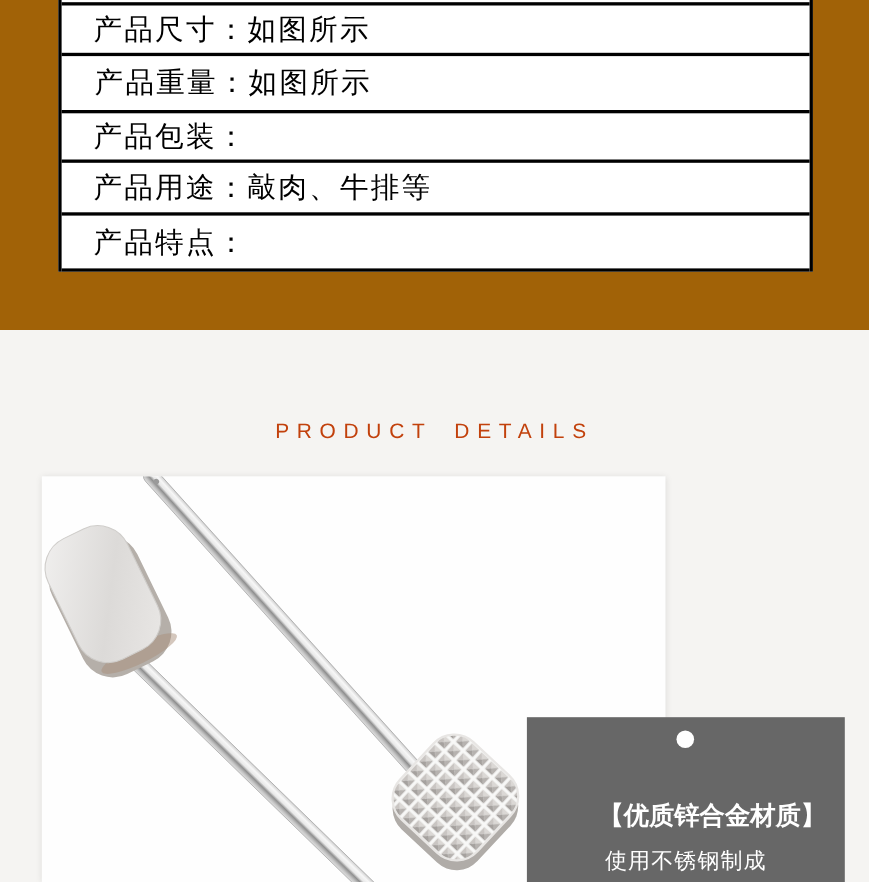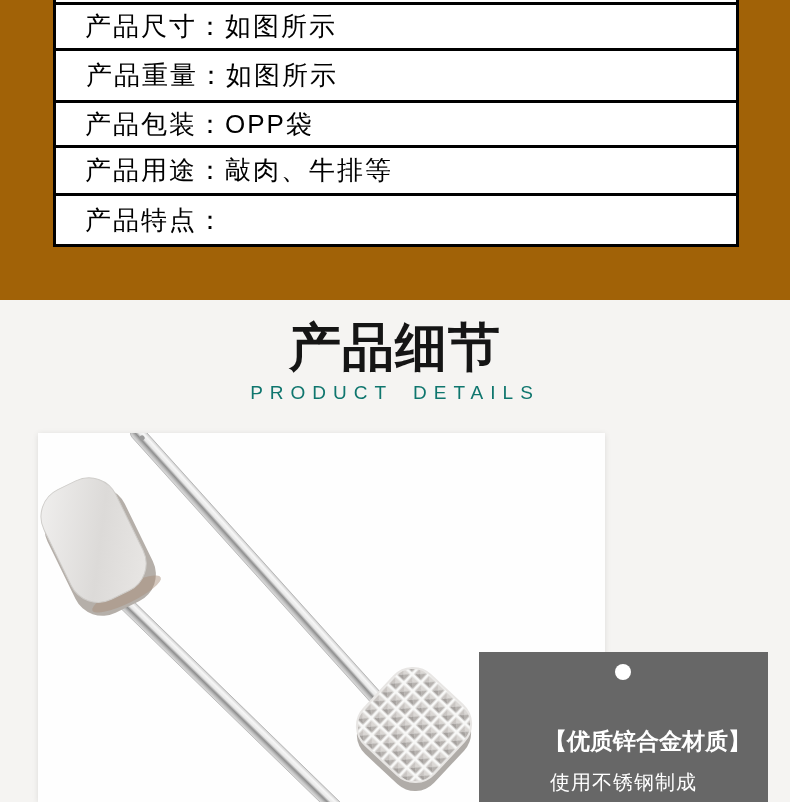--- a/index.html
+++ b/index.html
@@ -19,21 +19,21 @@
   .spec-row:nth-child(3){ height:52px;padding-left:30px; }
   .spec-row:nth-child(4){ height:45px; }
   .spec-row:nth-child(5){ height:48px; }
   .spec-row:nth-child(6){ height:51px; }
 
   
   .details-section { position:absolute; left:0; top:300px; width:790px; height:502px; background:#f5f4f2; }
   .section-title { position:absolute; top:13px; left:0; width:100%; text-align:center;
                    font-size:52px; font-weight:bold; color:#151515; letter-spacing:1px; }
   .section-subtitle { position:absolute; top:82px; left:0; width:100%; text-align:center;
-                      font-size:19px; letter-spacing:7px; word-spacing:8px; color:#0f766e; }
+                      font-size:19px; letter-spacing:7px; word-spacing:8px; color:#c2410c; }
 
   .photo-card { position:absolute; left:38px; top:133px; width:567px; height:369px;
                 background:#fefefe; box-shadow:0 1px 6px rgba(0,0,0,0.10); overflow:hidden; }
   .photo-card svg { display:block; }
 
   .overlay-box { position:absolute; left:479px; top:352px; width:289px; height:150px; background:#676767; }
   .hole { position:absolute; left:136px; top:12px; width:16px; height:16px; border-radius:50%; background:#ffffff; }
   .overlay-title { position:absolute; top:74px; left:0; width:100%; text-align:center;
                    color:#ffffff; font-size:23px; font-weight:bold; white-space:nowrap;padding-left:48px; }
   .overlay-subtitle { position:absolute; top:117px; left:0; width:100%; text-align:center;
@@ -50,34 +50,32 @@
       <div class="spec-row">
         <span>产品尺寸：</span>
           <span>如图所示</span>
       </div>
       <div class="spec-row">
         <span>产品重量：</span>
           <span>如图所示</span>
       </div>
       <div class="spec-row">
         <span>产品包装：</span>
-          <span>OPP袋</span>
       </div>
       <div class="spec-row">
         <span>产品用途：</span>
           <span>敲肉、牛排等</span>
       </div>
       <div class="spec-row">
         <span>产品特点：</span>
       </div>
     </div>
   </section>
 
   <section class="details-section">
-    <h1 class="section-title">产品细节</h1>
     <div class="section-subtitle">PRODUCT DETAILS</div>
 
     <div class="photo-card">
       <svg width="567" height="369" viewBox="0 0 567 369">
         <defs>
           <linearGradient id="hg" x1="0" y1="0" x2="0" y2="1">
             <stop offset="0" stop-color="#cfcfcf"></stop>
             <stop offset="0.22" stop-color="#f7f7f7"></stop>
             <stop offset="0.45" stop-color="#e8e8e8"></stop>
             <stop offset="0.62" stop-color="#8f8f8f"></stop>

